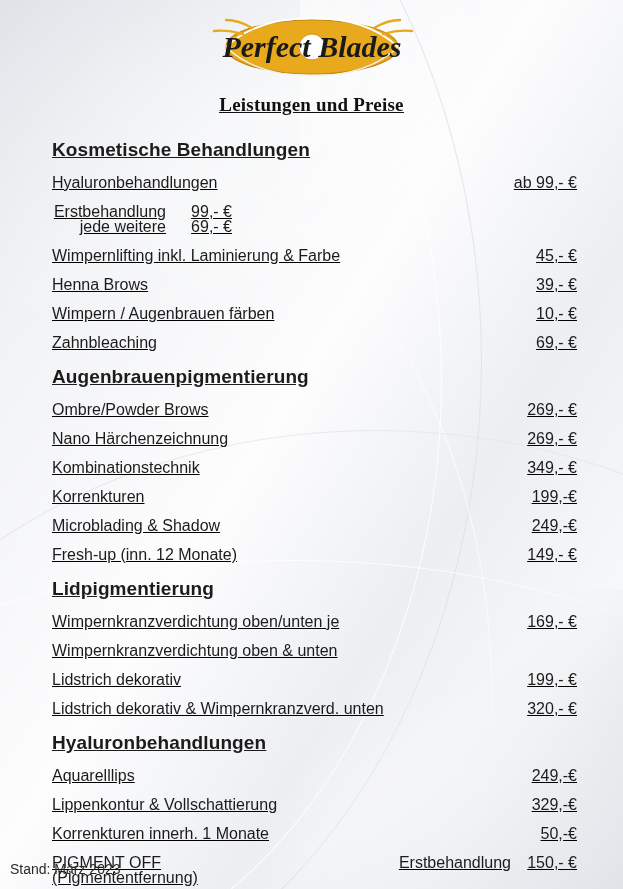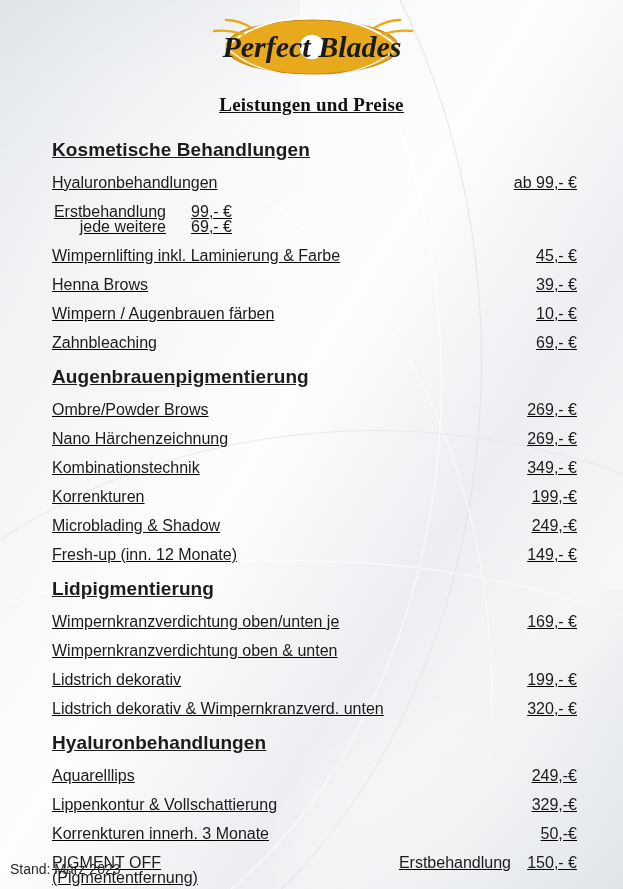--- a/index.html
+++ b/index.html
@@ -289,21 +289,21 @@
             <div class="price-line"><span class="pfx"></span><span class="amt">249,-€</span></div>
           </div>
         </div>
         <div class="row">
           <div class="label">Lippenkontur &amp; Vollschattierung</div>
           <div class="prices">
             <div class="price-line"><span class="pfx"></span><span class="amt">329,-€</span></div>
           </div>
         </div>
         <div class="row">
-          <div class="label">Korrenkturen innerh. 3 Monate</div>
+          <div class="label">Korrenkturen innerh. 1 Monate</div>
           <div class="prices">
             <div class="price-line"><span class="pfx"></span><span class="amt">50,-€</span></div>
           </div>
         </div>
         <div class="row">
           <div class="label">PIGMENT OFF
 (Pigmententfernung)</div>
           <div class="prices">
             <div class="price-line"><span class="pfx">Erstbehandlung</span><span class="amt">150,- €</span></div>
           </div>

